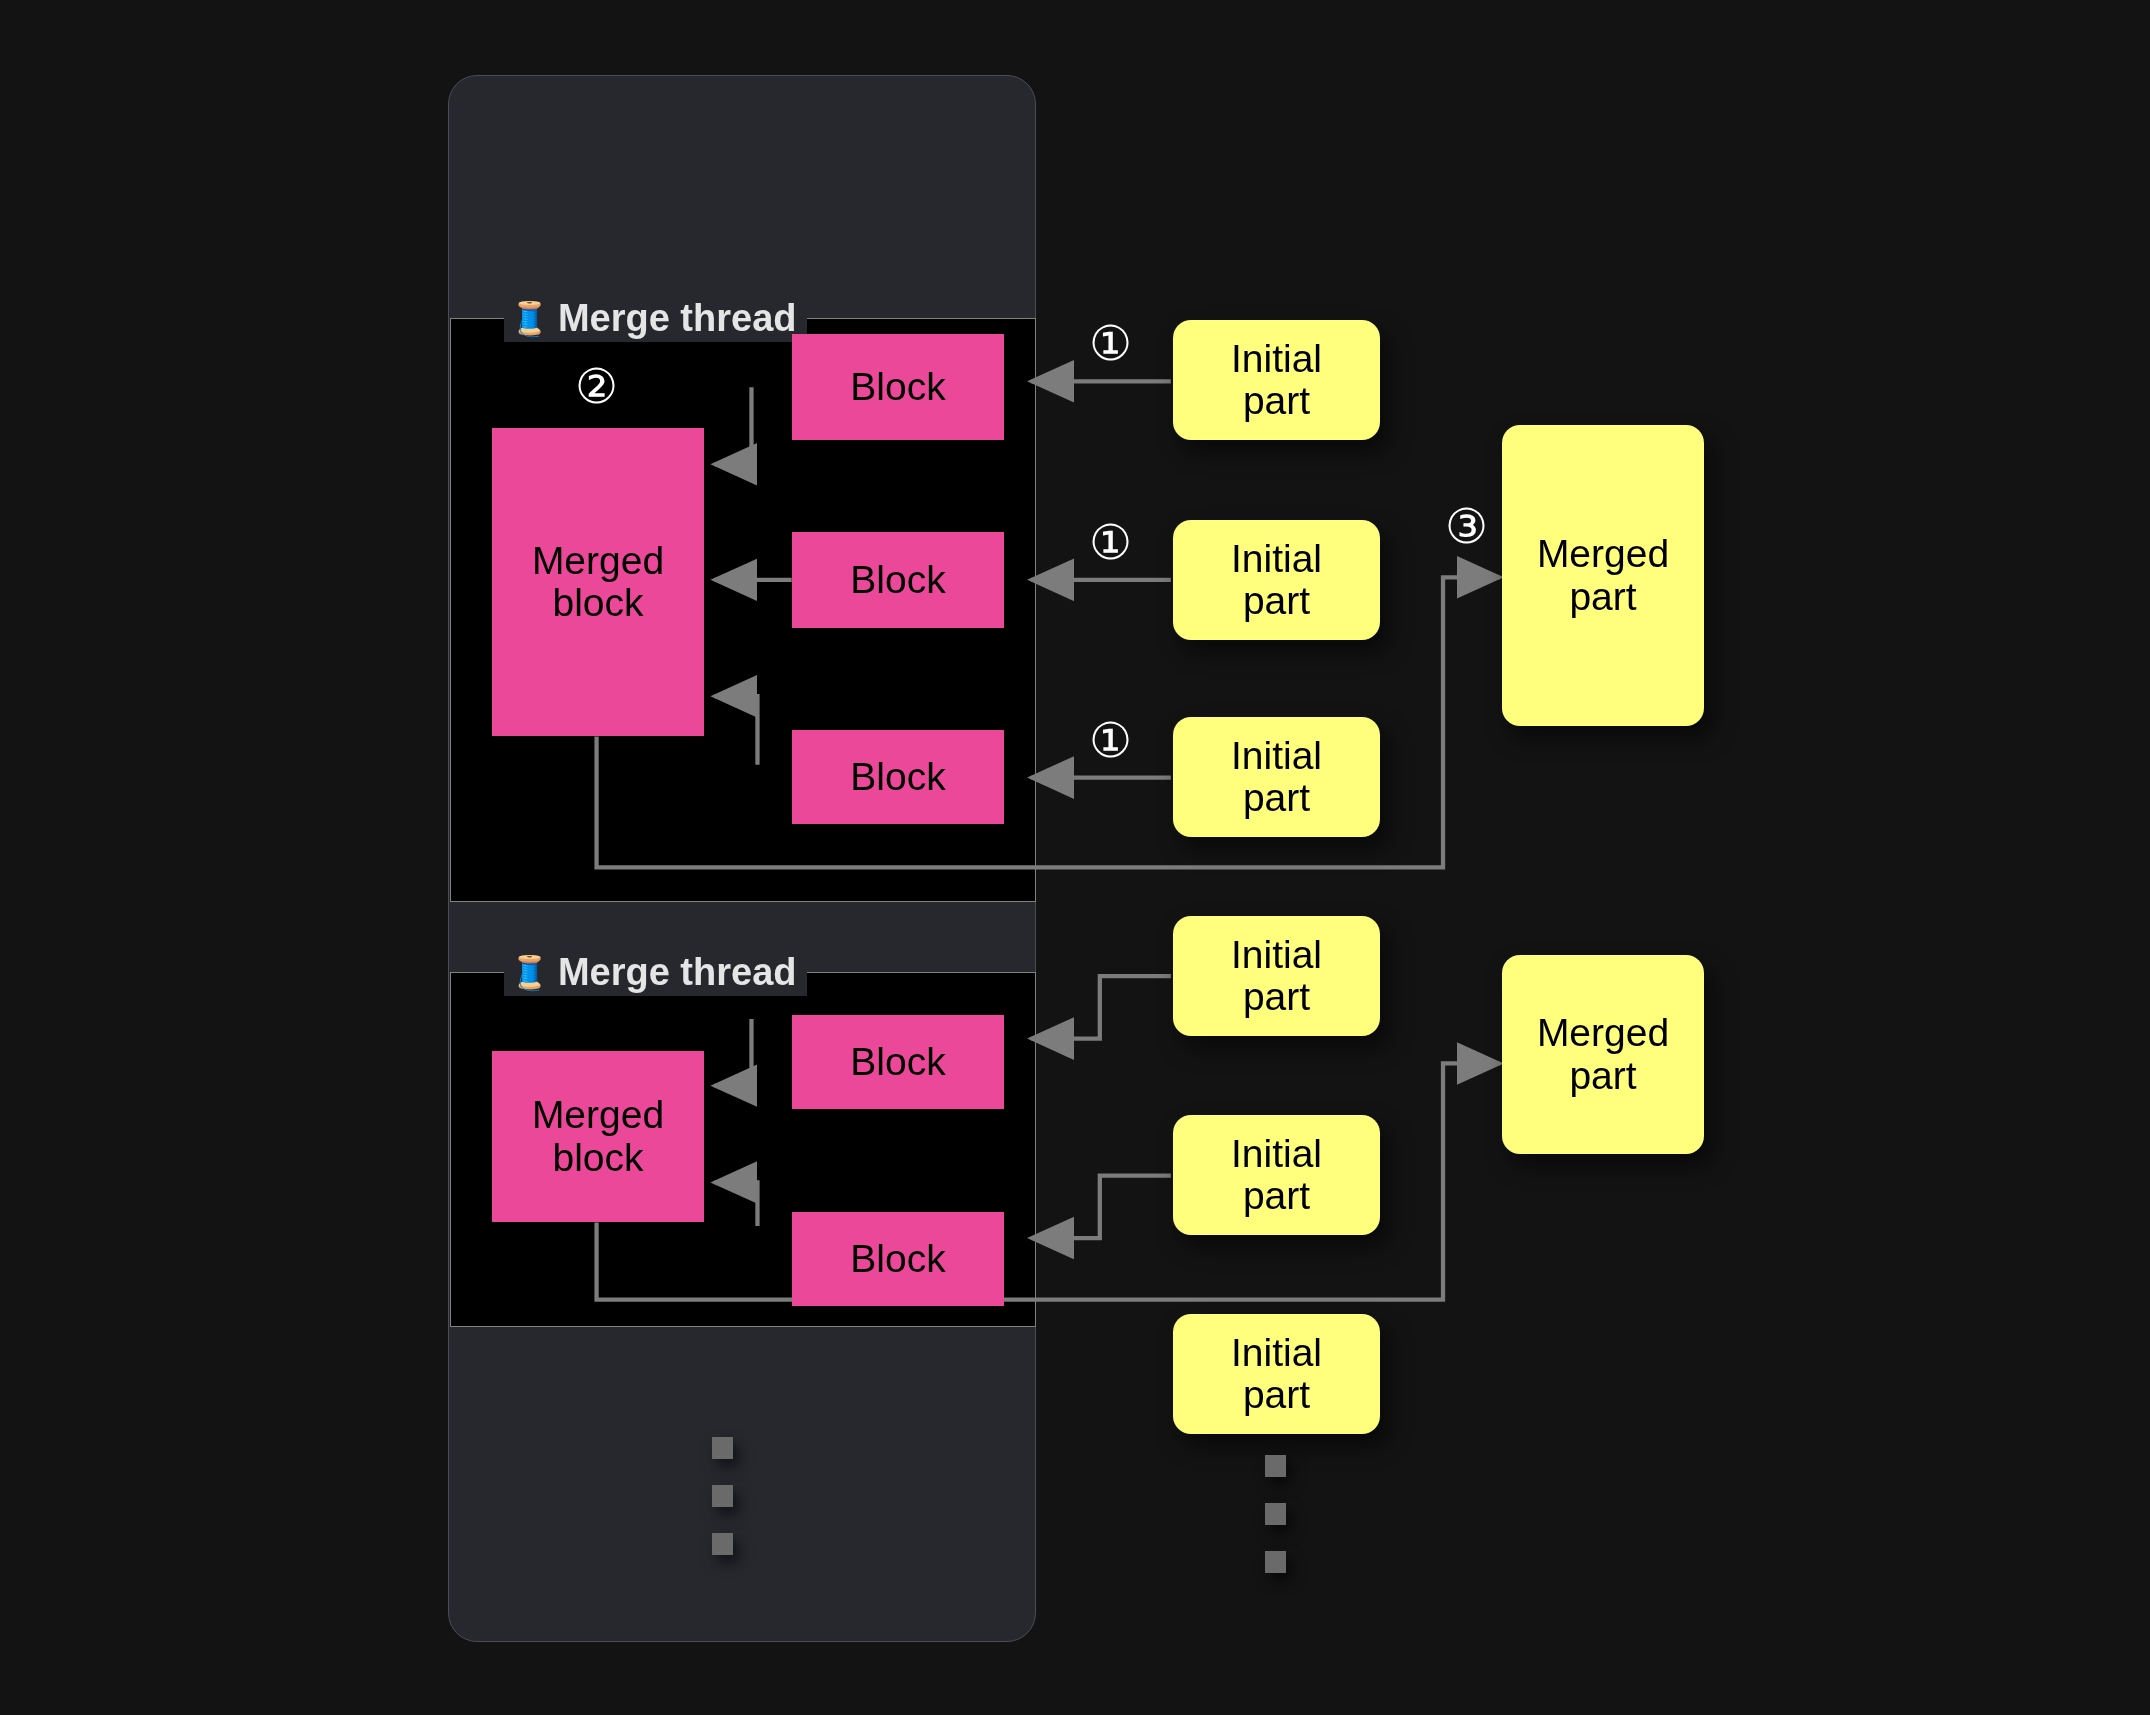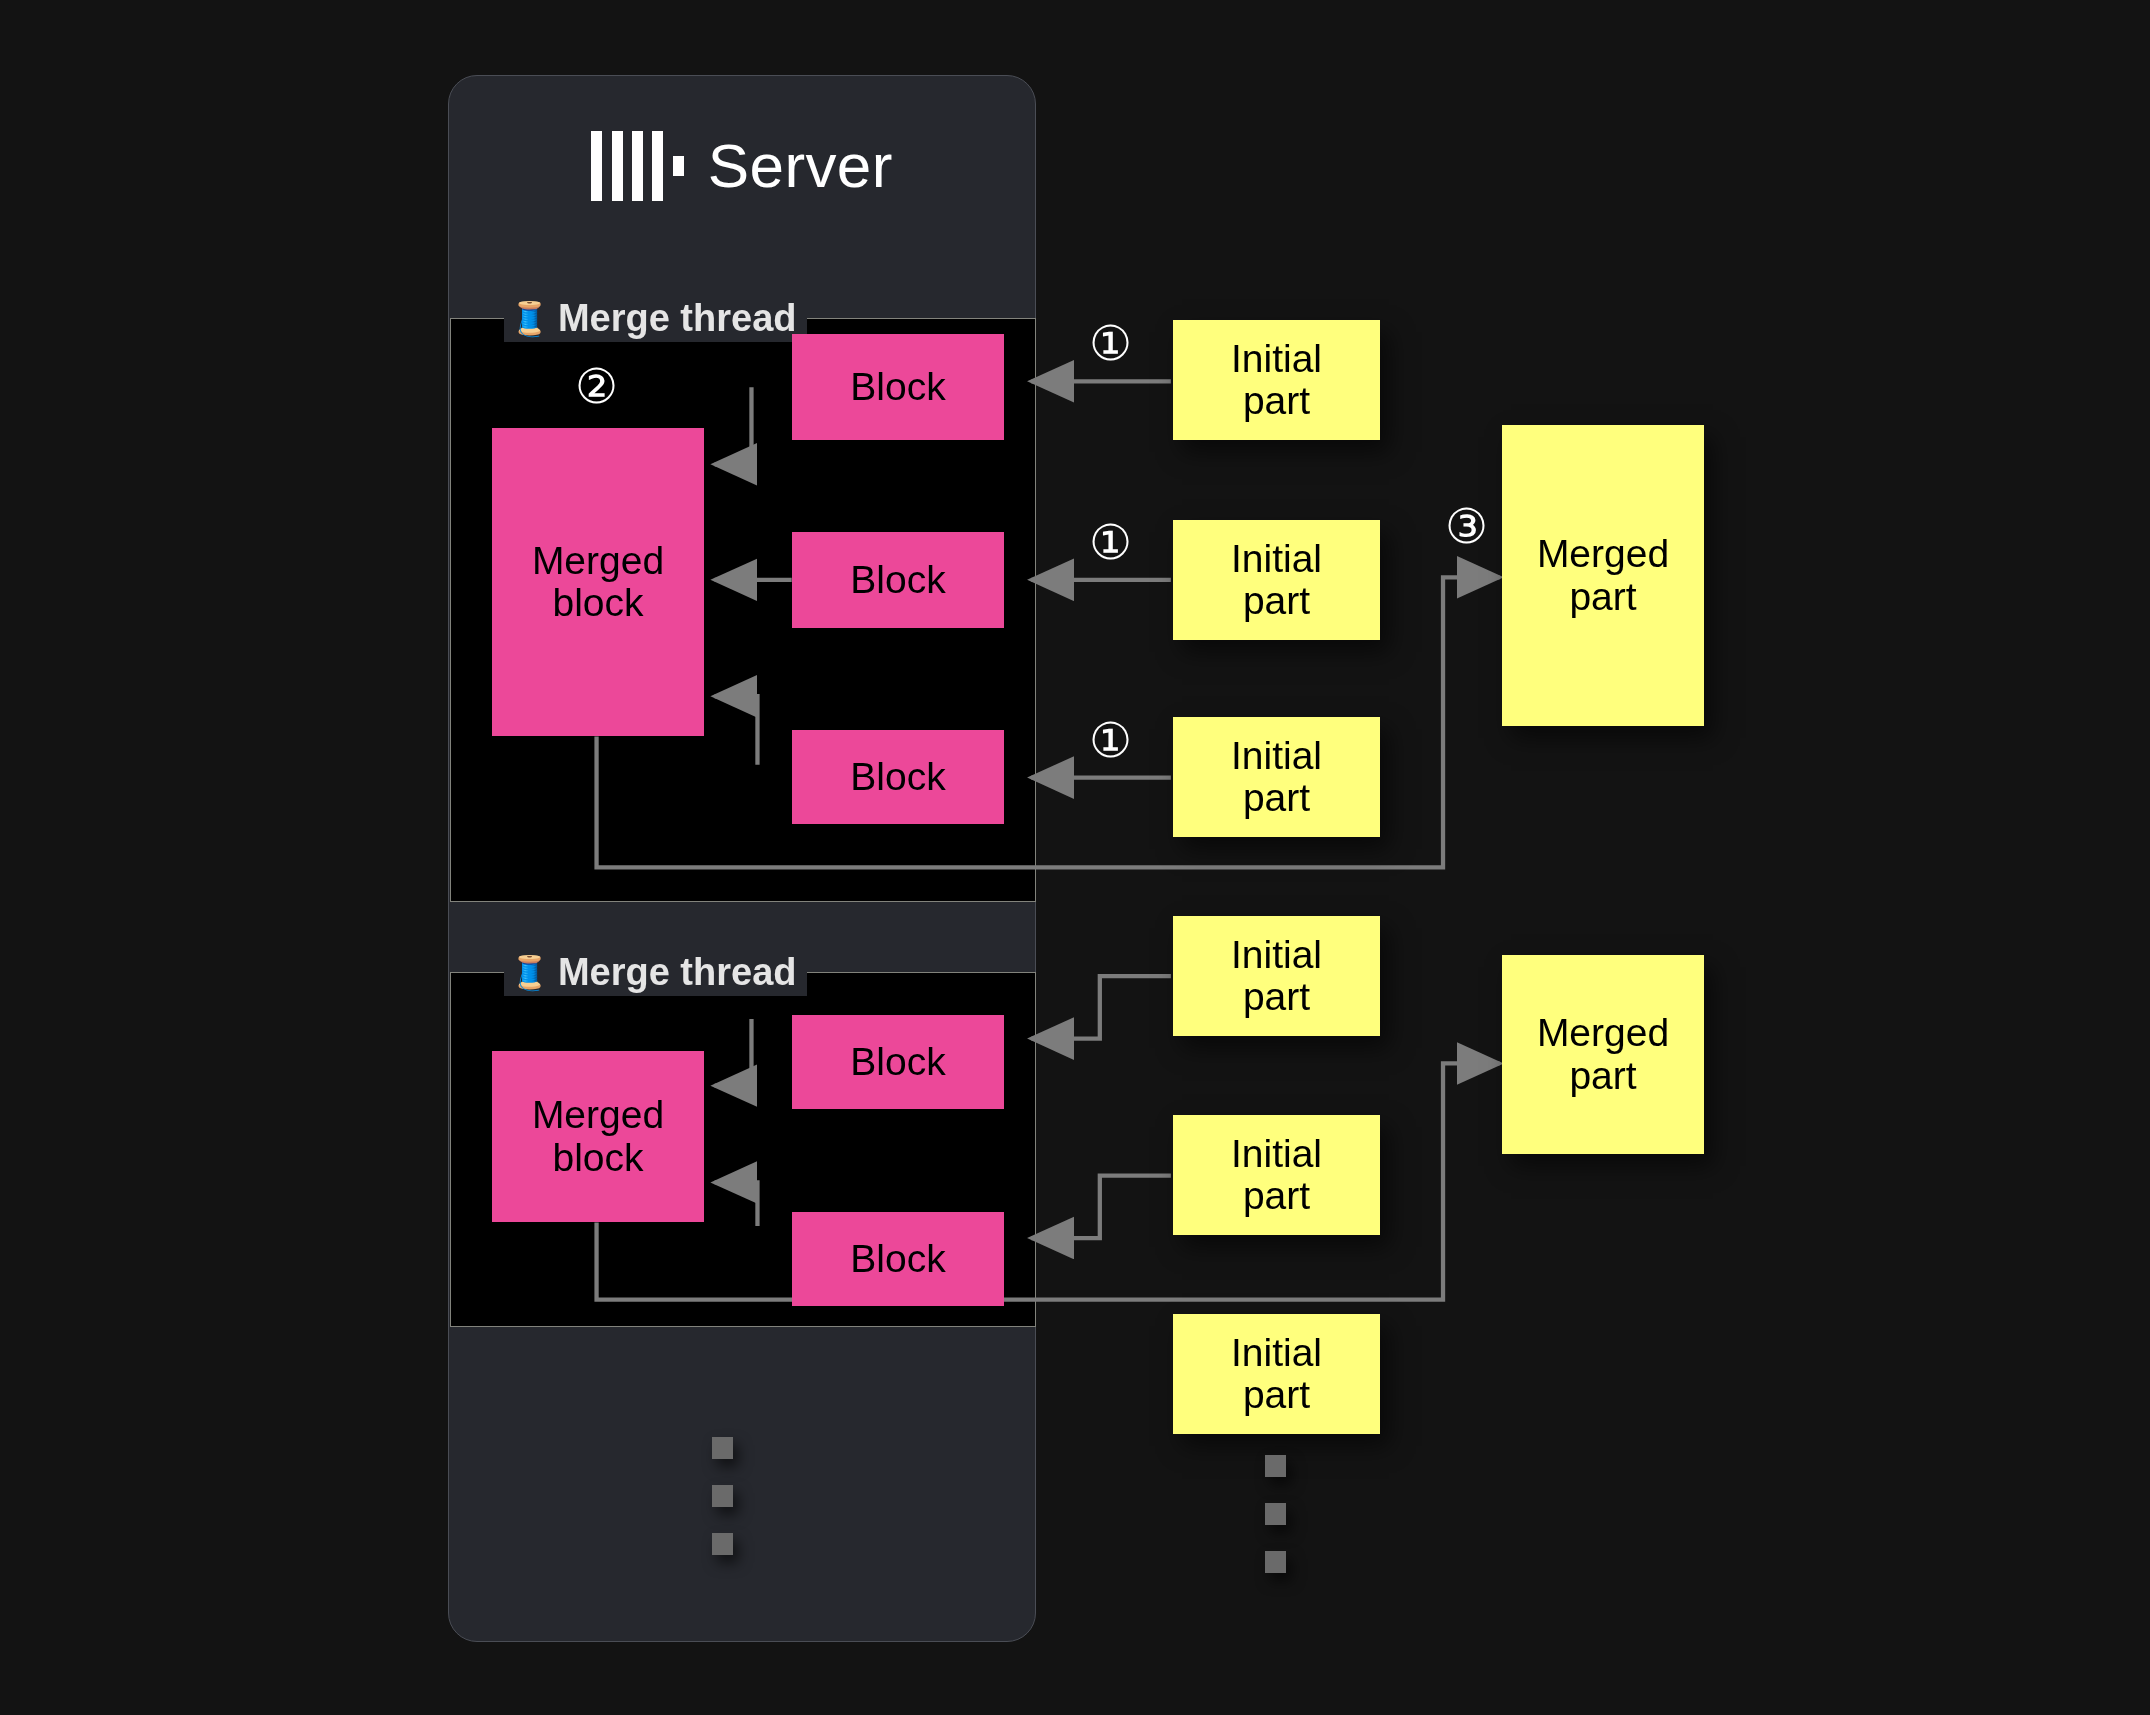--- a/index.html
+++ b/index.html
@@ -124,20 +124,21 @@
     box-sizing: border-box;
   }
   .blue {
     background: #ec4899;
     font-size: 39px;
   }
   .yellow {
     background: #ffff7d;
     font-size: 39px;
     box-shadow: 8.6px 12px 22px rgba(0,0,0,0.55);
+    border-radius: 18px;
   }
 
   
   .step {
     position: absolute;
     color: #ffffff;
     font-size: 48px;
     line-height: 1;
   }
 
@@ -164,30 +165,20 @@
     height: 1716px;
     pointer-events: none;
   }
 </style>
 </head>
 <body>
 
 <div id="stage">
 
   <div class="server-panel">
-    <div class="server-header">
-      <span class="ch-logo">
-        <span class="bar"></span>
-          <span class="bar"></span>
-          <span class="bar"></span>
-          <span class="bar"></span>
-          <span class="dot"></span>
-      </span>
-      <span class="server-title">Server</span>
-    </div>
 
     <div class="dots" style="left:263px; top:1361px;">
       <span></span>
       <span></span>
       <span></span>
     </div>
   </div>
 
   <div class="thread-group" id="thread-group-1">
     <div class="thread-label">

